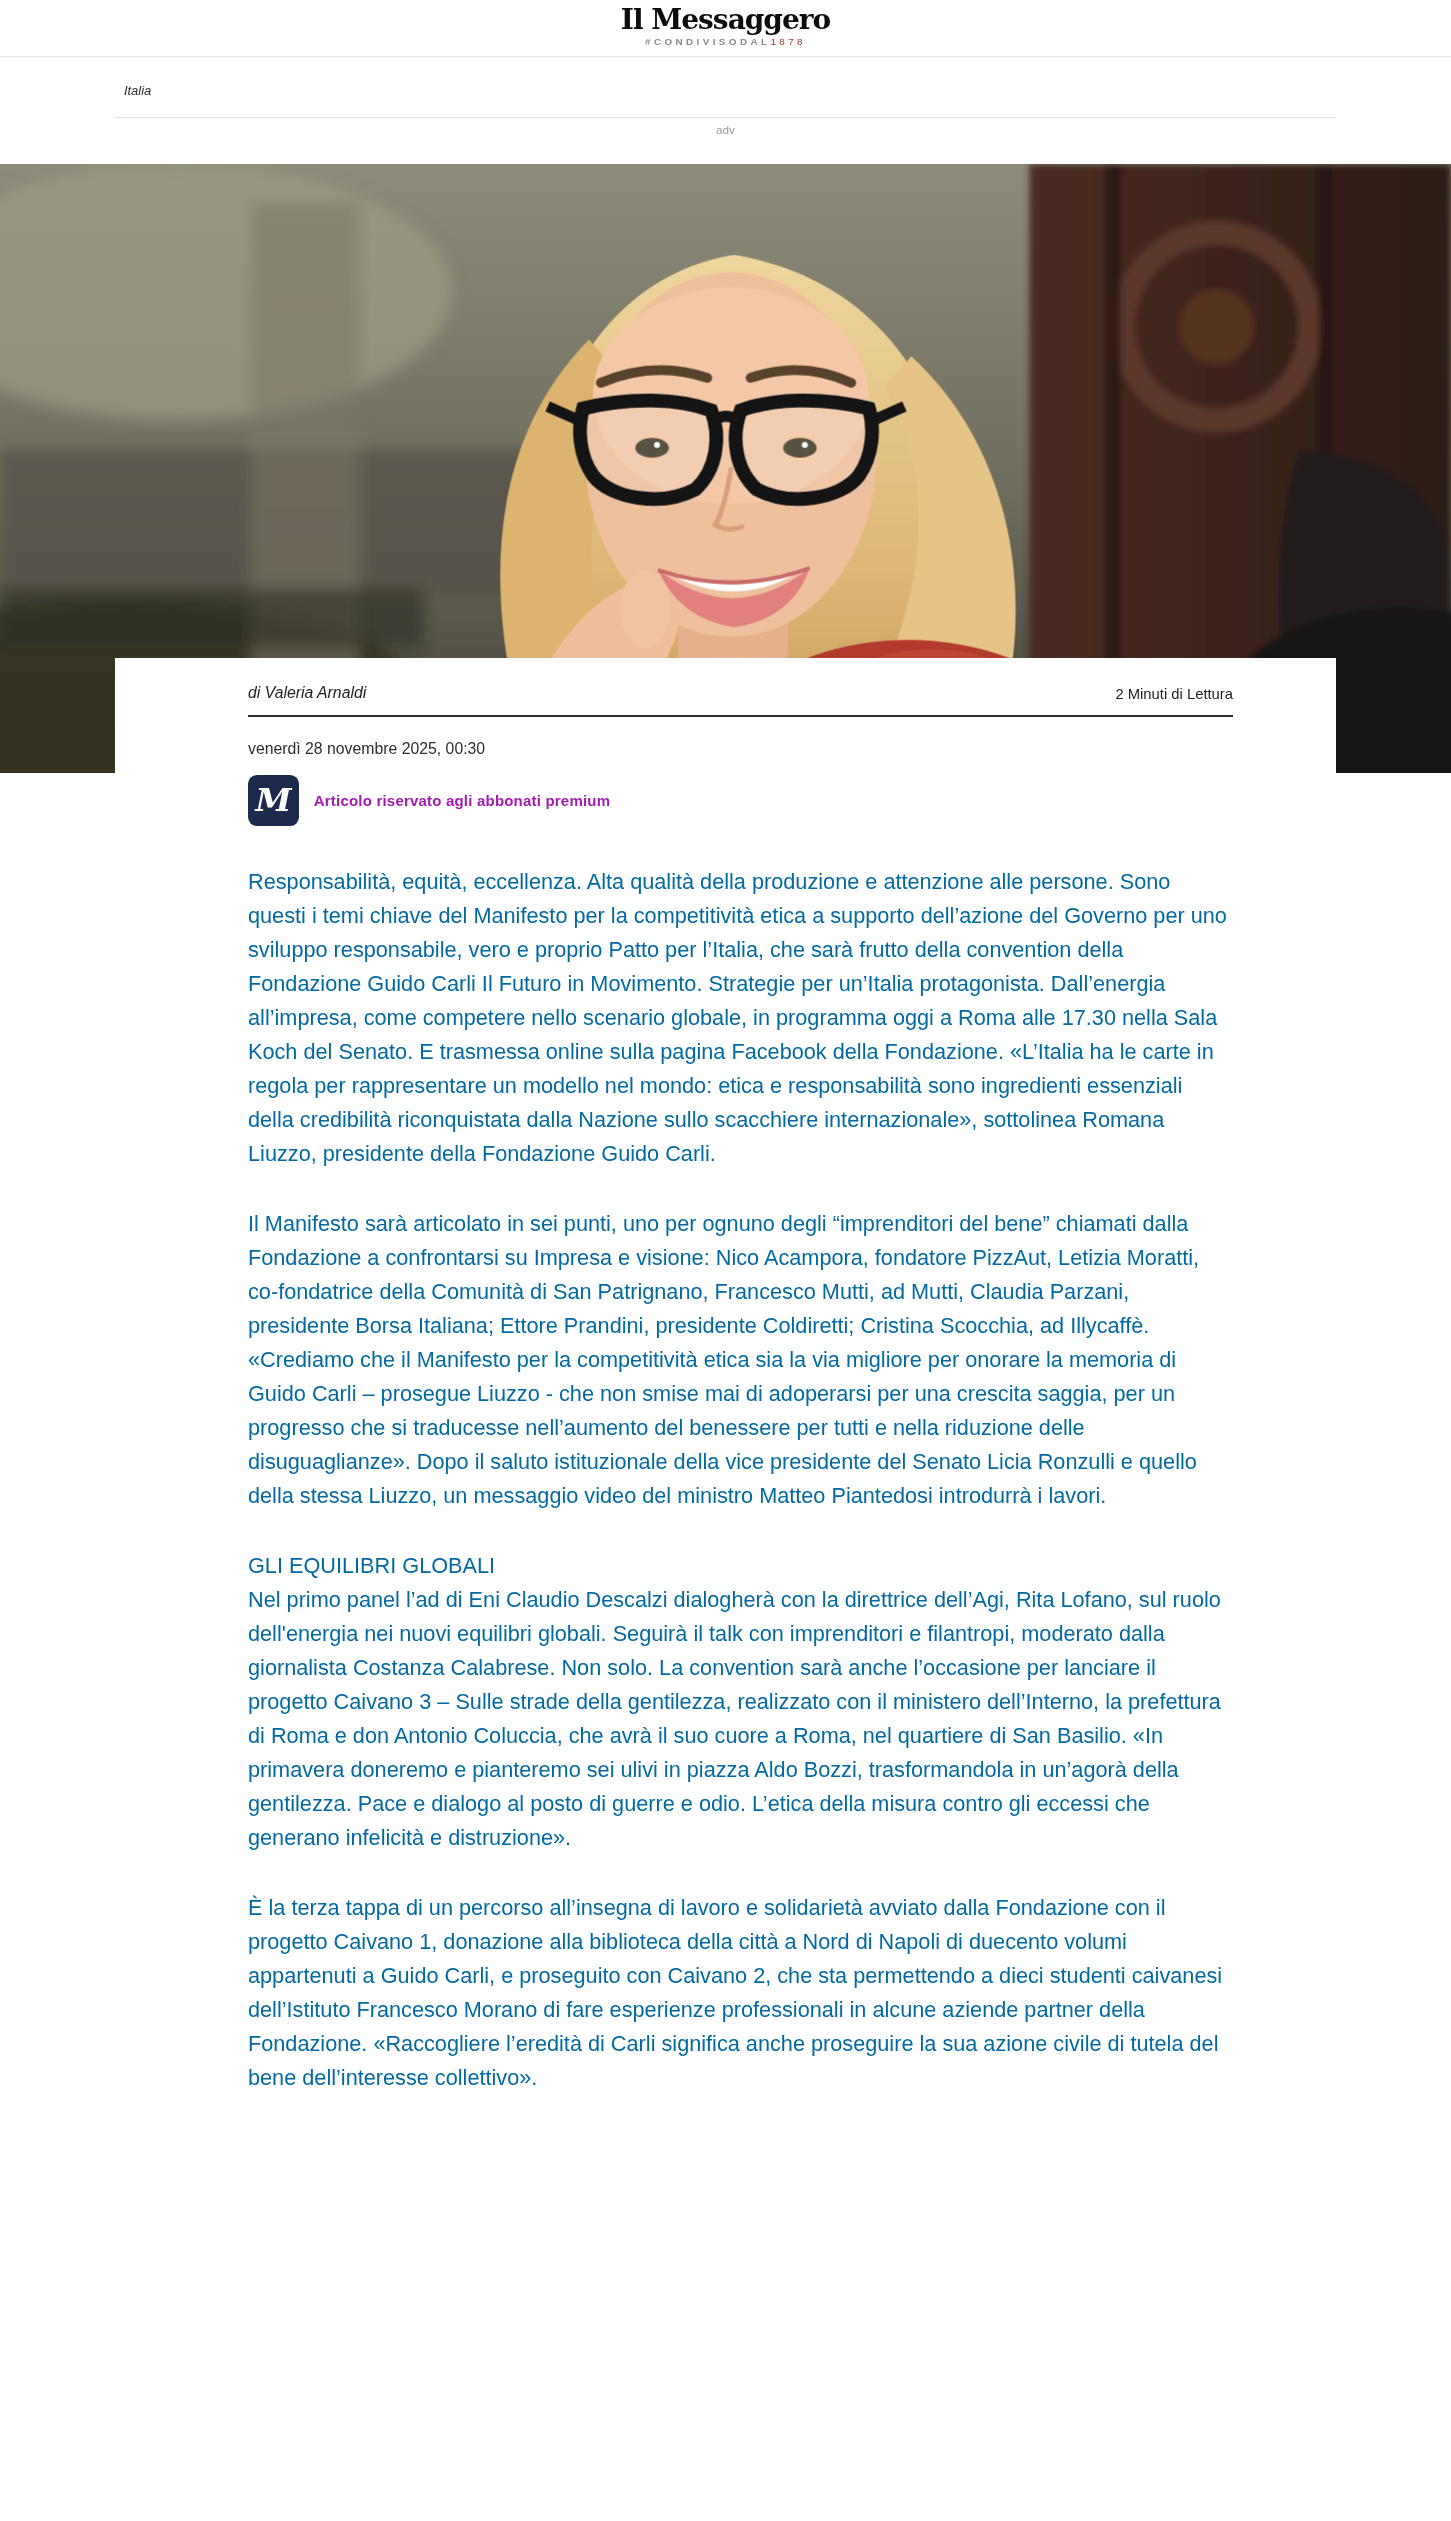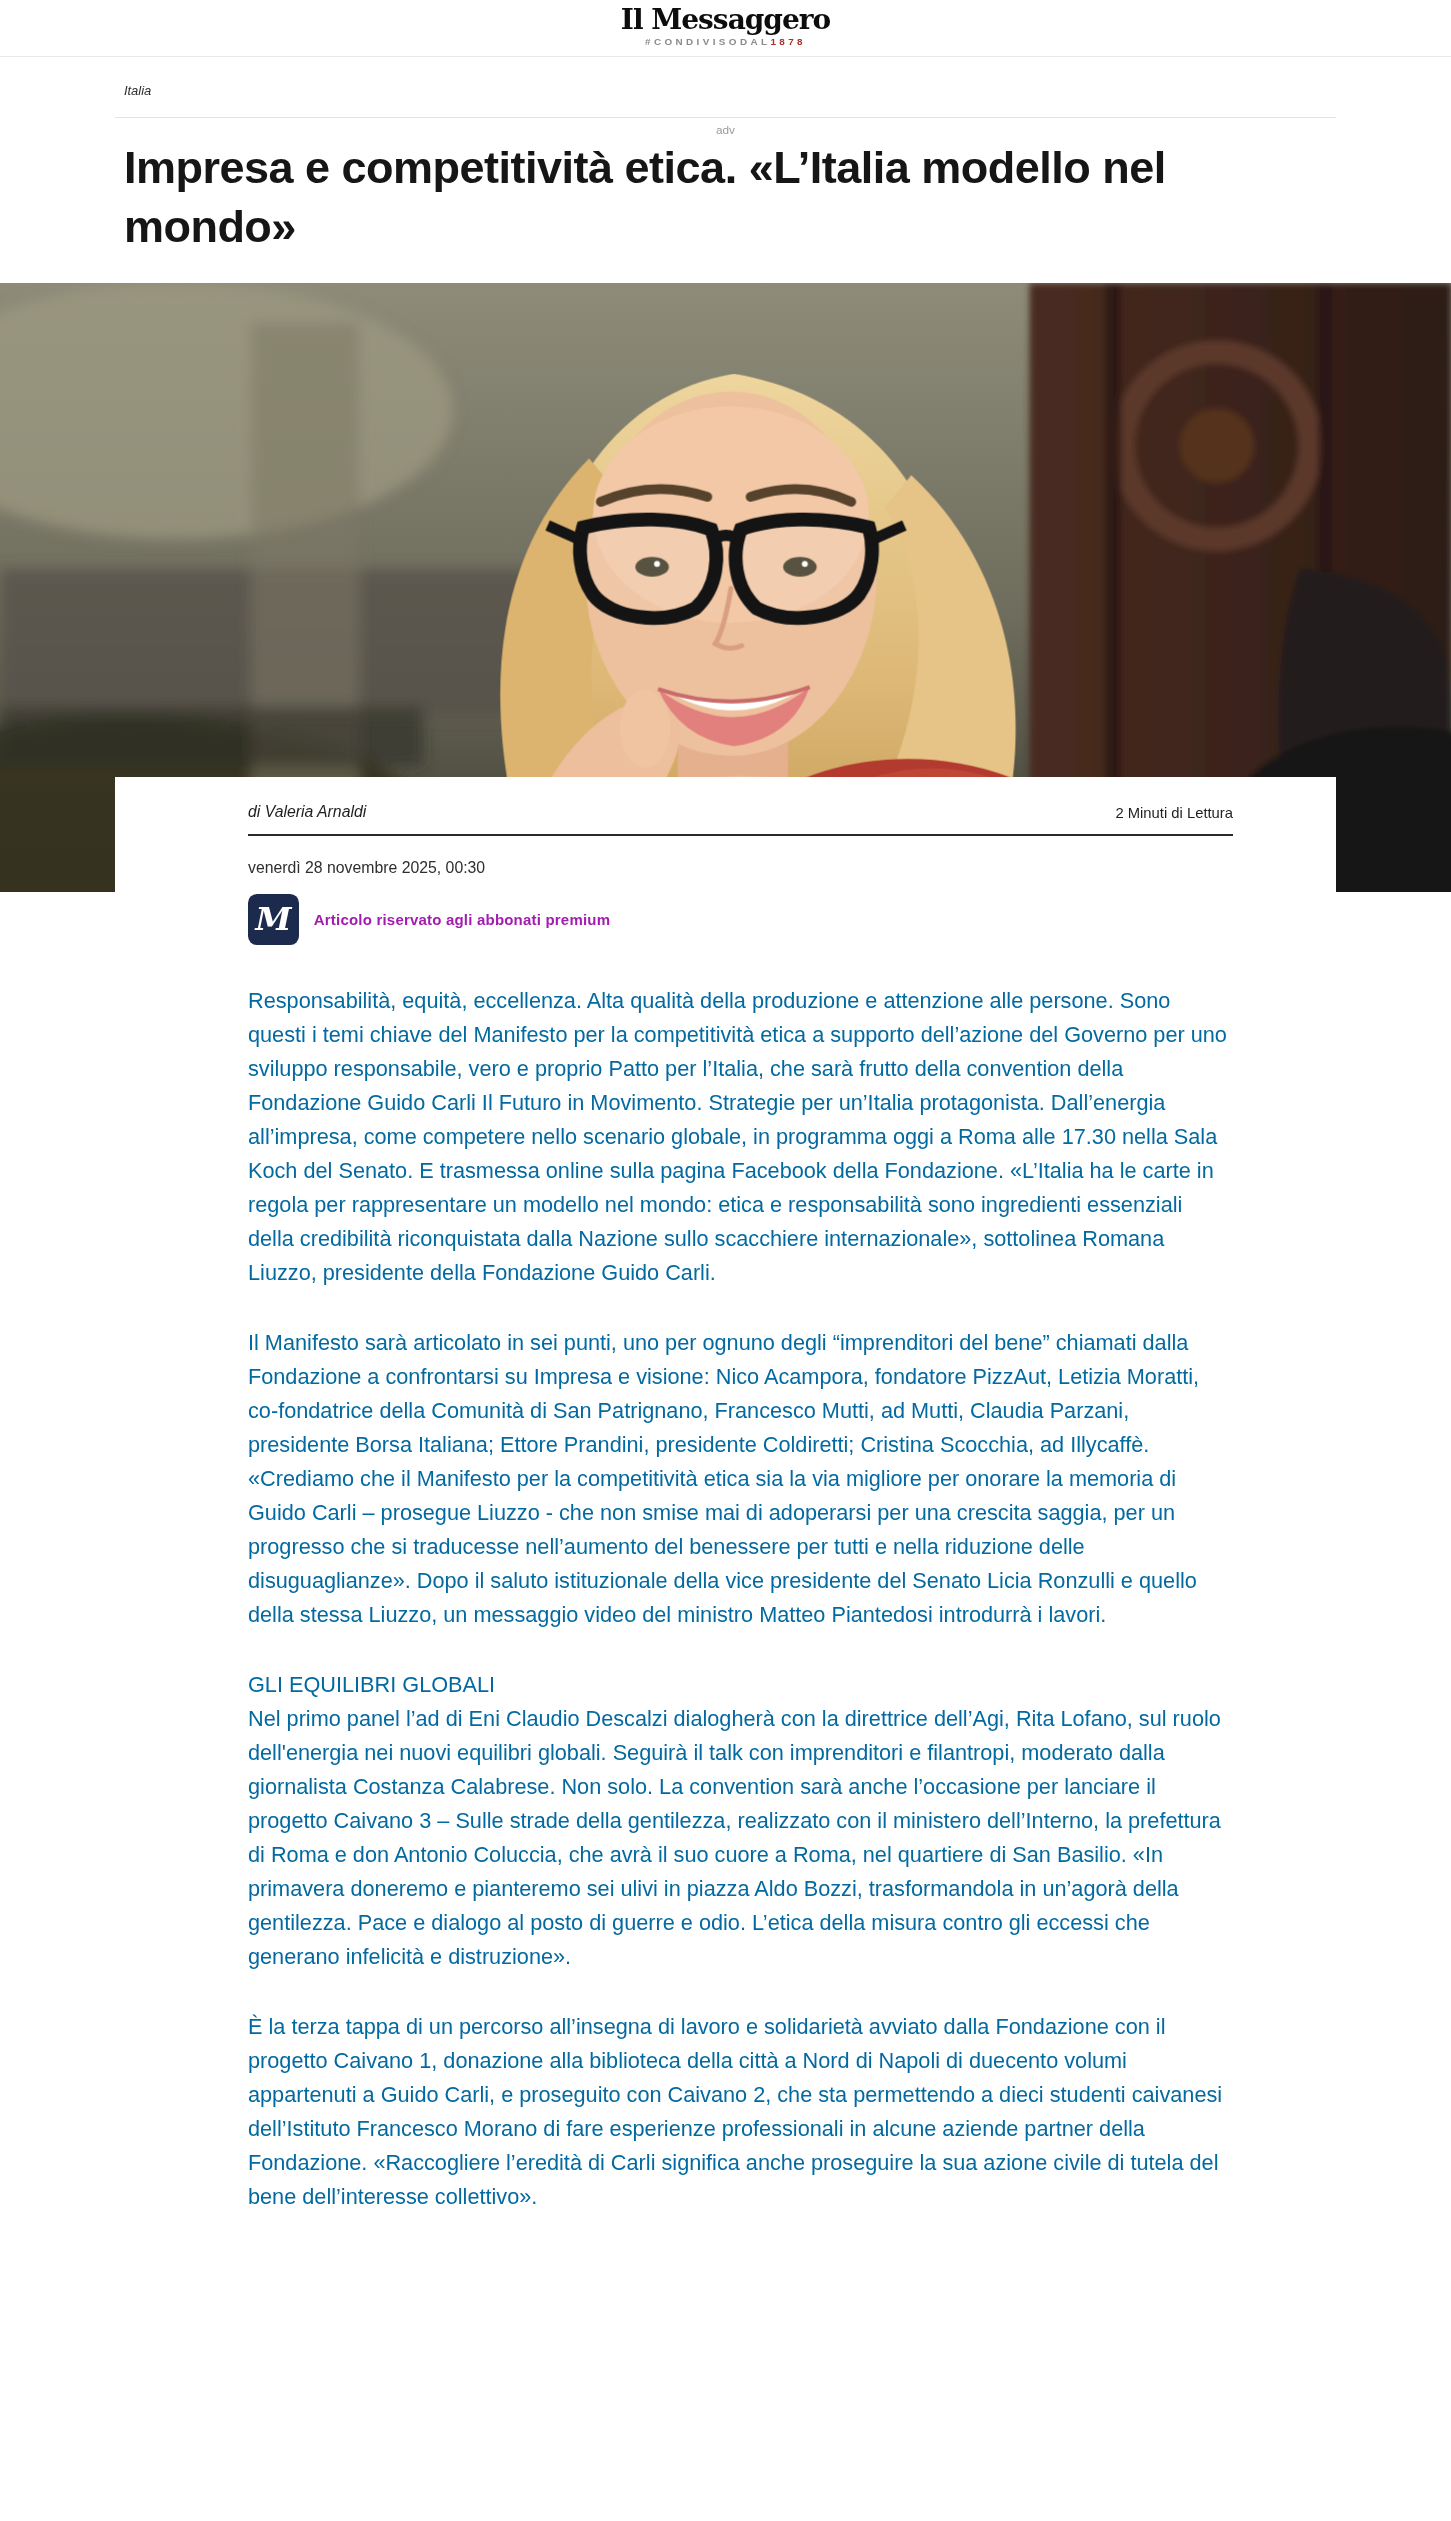--- a/index.html
+++ b/index.html
@@ -27,21 +27,21 @@
     cursor:pointer;
     display:inline-block;
   }
   .tagline{
     font-size:9.9px;
     letter-spacing:3.4px;
     color:#8a8a8a;
     font-weight:600;
     margin-top:2px;
   }
-  .tagline .year{color:#a93226;font-weight:700;}
+  .tagline .year{color:#a93226;font-weight:400;}
   
   .content-head{width:1221px;margin:0 auto;}
   .breadcrumb{padding:25.6px 0 0 8.9px;font-size:13px;color:#2e2e2e;font-style:italic;}
   .breadcrumb a{color:#2e2e2e;text-decoration:none;cursor:pointer;}
   .head-divider{border:none;border-top:1px solid #e3e3e3;margin:19.7px 0 0 0;}
   .adv{text-align:center;font-size:11.8px;color:#9b9b9b;margin-top:6.9px;line-height:1;}
   h1.article-title{
     margin:2px 0 0 8.9px;
     font-size:45px;
     line-height:1.3;
@@ -94,21 +94,20 @@
   <div class="logo">Il Messaggero</div>
   <div class="tagline"><span>#CONDIVISODAL</span><span class="year">1878</span></div>
 </header>
 
 <div class="content-head">
   <nav class="breadcrumb">
     <a>Italia</a>
   </nav>
   <hr class="head-divider">
   <div class="adv">adv</div>
-  <h1 class="article-title">Impresa e competitività etica. «L’Italia modello nel mondo»</h1>
 </div>
 
 <figure class="hero" style="margin:26.6px 0 0 0;">
   <svg viewBox="0 0 1473 618" width="1451" height="609" preserveAspectRatio="xMidYMid slice">
     <defs>
       <linearGradient id="bgL" x1="0" y1="0" x2="0" y2="1">
         <stop offset="0" stop-color="#8e8c79"></stop>
           <stop offset="0.55" stop-color="#6e6c5c"></stop>
           <stop offset="1" stop-color="#3f3e33"></stop>
       </linearGradient>

